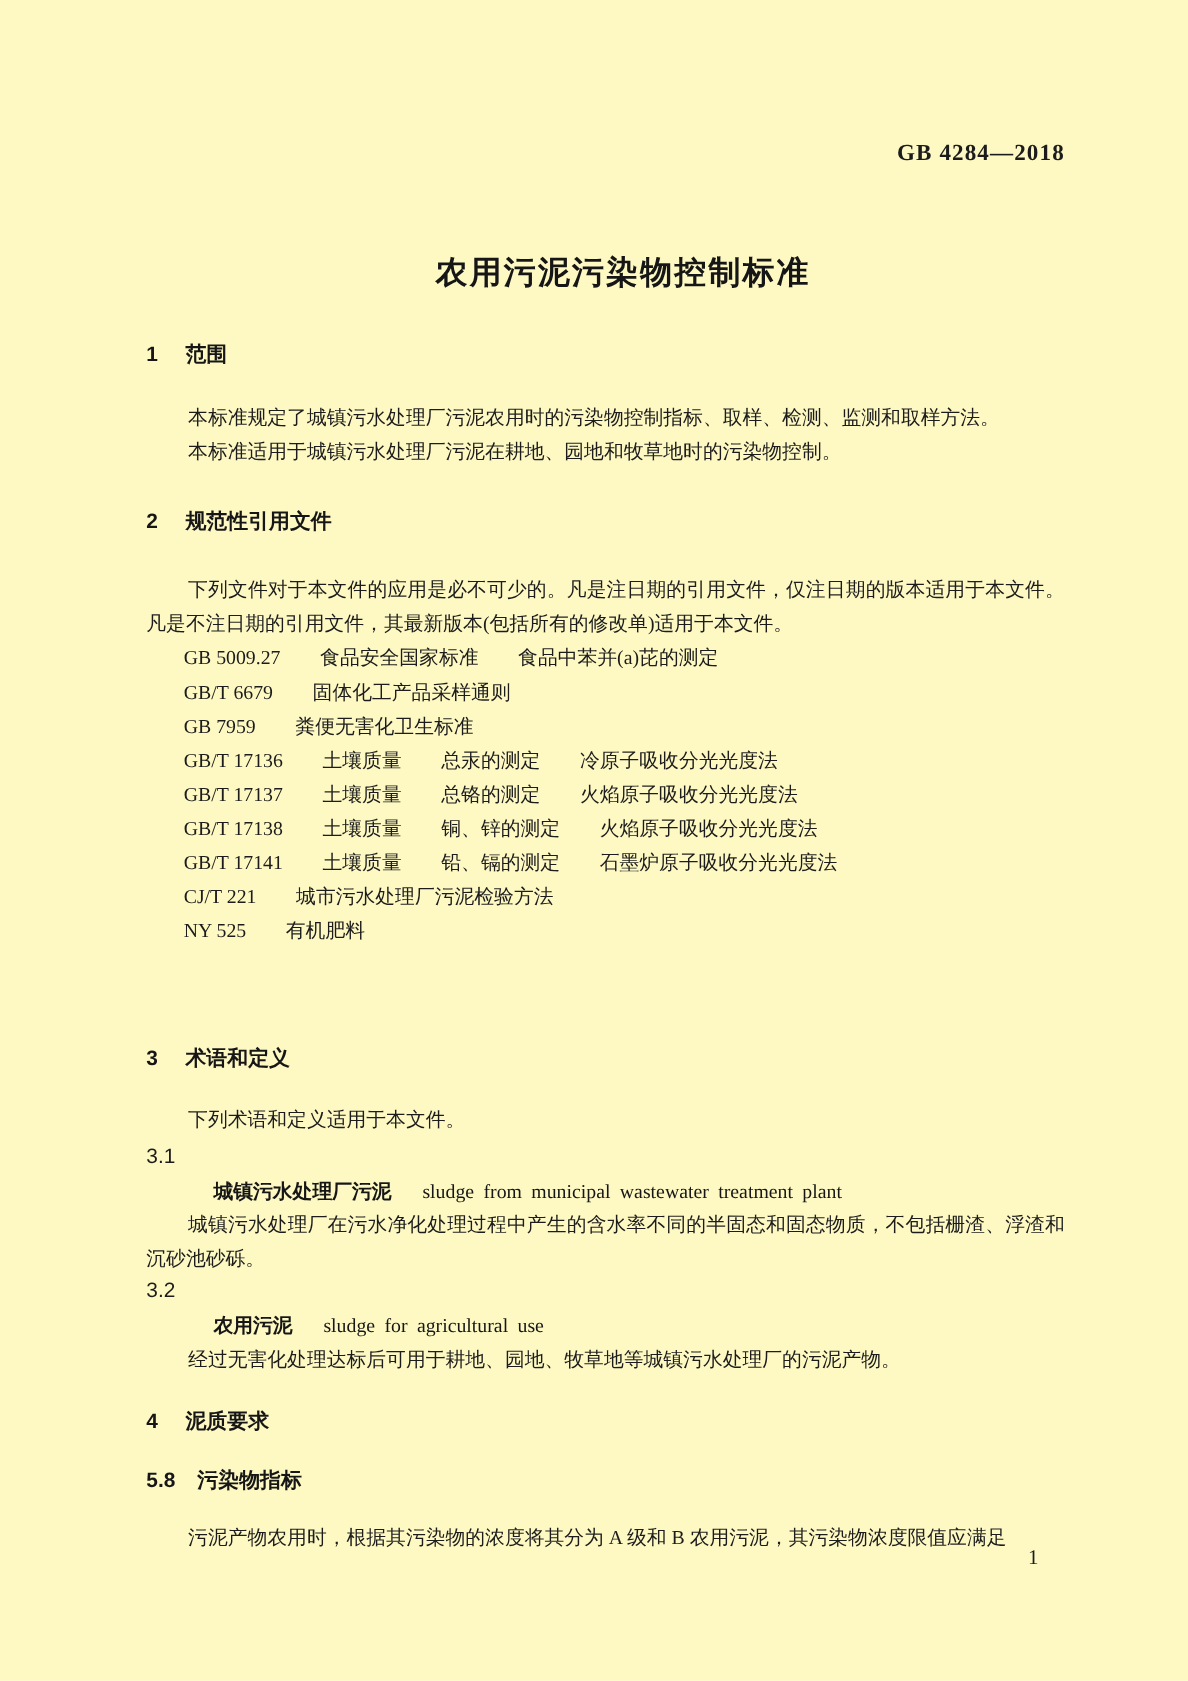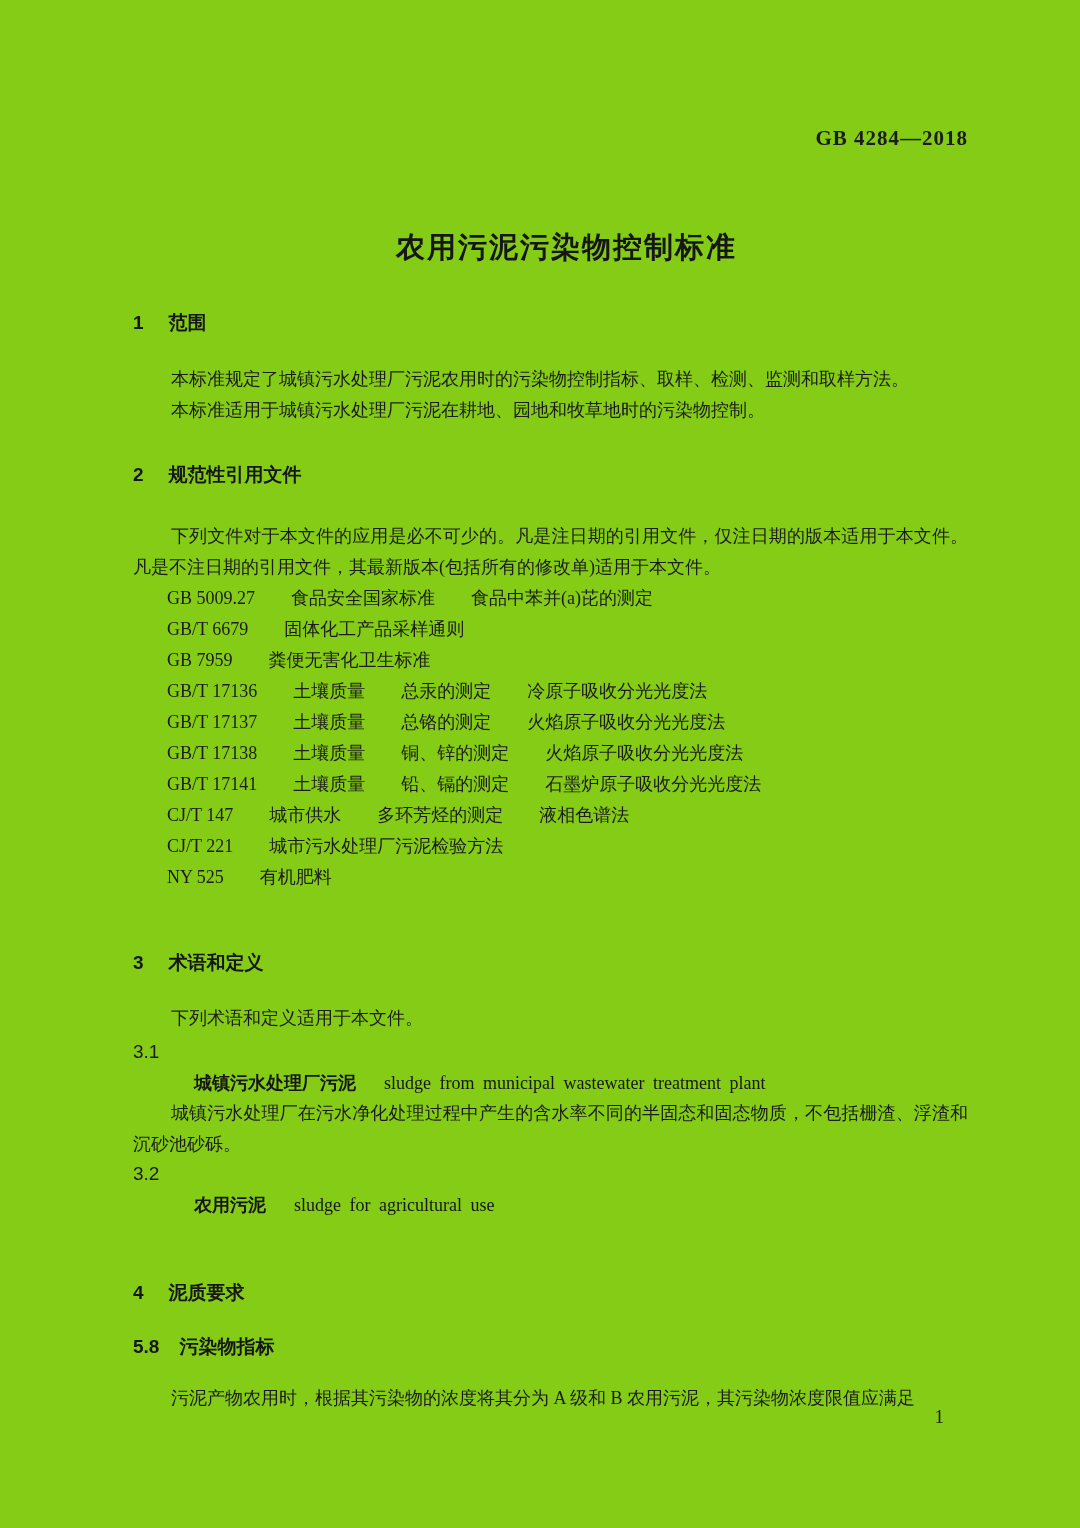--- a/index.html
+++ b/index.html
@@ -4,21 +4,21 @@
 <style>
   html,body{margin:0;padding:0;}
   body{
     width:1080px;height:1528px;
     background:#ffffff;
     font-family:"Liberation Serif","DejaVu Serif",serif;
     color:#1c1c1c;
     position:relative;
     overflow:hidden;
   }
-  .page{position:absolute;inset:0;background:#84cc16;}
+  .page{position:absolute;inset:0;background:#fef9c3;}
   .abs{position:absolute;left:133px;width:835px;}
 
   .doc-number{
     top:126px;text-align:right;
     font-family:"Liberation Serif","DejaVu Serif",serif;
     font-weight:700;font-size:21px;letter-spacing:1px;
   }
   .doc-title{
     top:212px;text-align:center;margin:16px;
     font-family:"Liberation Sans","DejaVu Sans",sans-serif;
@@ -81,40 +81,40 @@
   </div>
   <p class="abs body-text indent justify" style="top:521px;">下列文件对于本文件的应用是必不可少的。凡是注日期的引用文件，仅注日期的版本适用于本文件。凡是不注日期的引用文件，其最新版本(包括所有的修改单)适用于本文件。</p>
   <ul class="abs ref-list" style="top:583px;">
     <li>GB 5009.27　　食品安全国家标准　　食品中苯并(a)芘的测定</li>
     <li>GB/T 6679　　固体化工产品采样通则</li>
     <li>GB 7959　　粪便无害化卫生标准</li>
     <li>GB/T 17136　　土壤质量　　总汞的测定　　冷原子吸收分光光度法</li>
     <li>GB/T 17137　　土壤质量　　总铬的测定　　火焰原子吸收分光光度法</li>
     <li>GB/T 17138　　土壤质量　　铜、锌的测定　　火焰原子吸收分光光度法</li>
     <li>GB/T 17141　　土壤质量　　铅、镉的测定　　石墨炉原子吸收分光光度法</li>
-    <li>CJ/T 147　　城市供水　　多环芳烃的测定　　液相色谱法</li>
     <li>CJ/T 221　　城市污水处理厂污泥检验方法</li>
     <li>NY 525　　有机肥料</li>
   </ul>
 
   <div class="abs clause" style="top:951px;">
     <span class="clause-num">3</span><span>术语和定义</span>
   </div>
   <p class="abs body-text indent" style="top:1003px;">下列术语和定义适用于本文件。</p>
 
   <div class="abs sub-num" style="top:1040px;">3.1</div>
   <div class="abs term-line" style="top:1071px;">
     <span class="term-zh">城镇污水处理厂污泥</span><span class="term-en">sludge from municipal wastewater treatment plant</span>
   </div>
   <p class="abs body-text indent justify" style="top:1098px;">城镇污水处理厂在污水净化处理过程中产生的含水率不同的半固态和固态物质，不包括栅渣、浮渣和沉砂池砂砾。</p>
 
   <div class="abs sub-num" style="top:1162px;">3.2</div>
   <div class="abs term-line" style="top:1193px;">
     <span class="term-zh">农用污泥</span><span class="term-en">sludge for agricultural use</span>
   </div>
+  <p class="abs body-text indent" style="top:1221px;">经过无害化处理达标后可用于耕地、园地、牧草地等城镇污水处理厂的污泥产物。</p>
 
   <div class="abs clause" style="top:1281px;">
     <span class="clause-num">4</span><span>泥质要求</span>
   </div>
   <div class="abs clause" style="top:1335px;">
     <span class="clause-num" style="margin-right:20px;">5.8</span><span>污染物指标</span>
   </div>
   <p class="abs body-text indent" style="top:1383px;">污泥产物农用时，根据其污染物的浓度将其分为 A 级和 B 农用污泥，其污染物浓度限值应满足</p>
 
   <div class="page-number">1</div>

